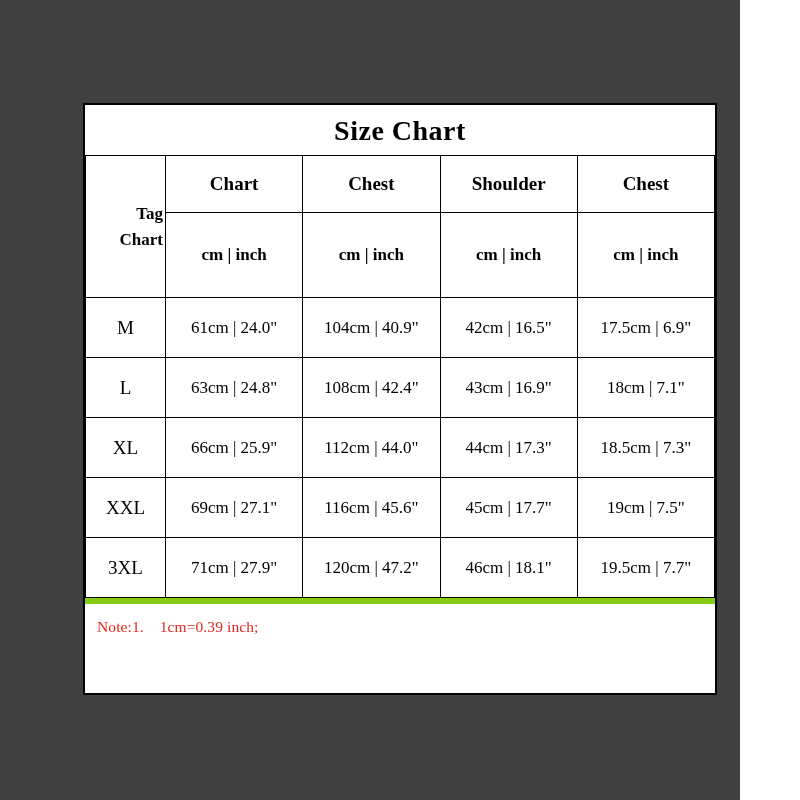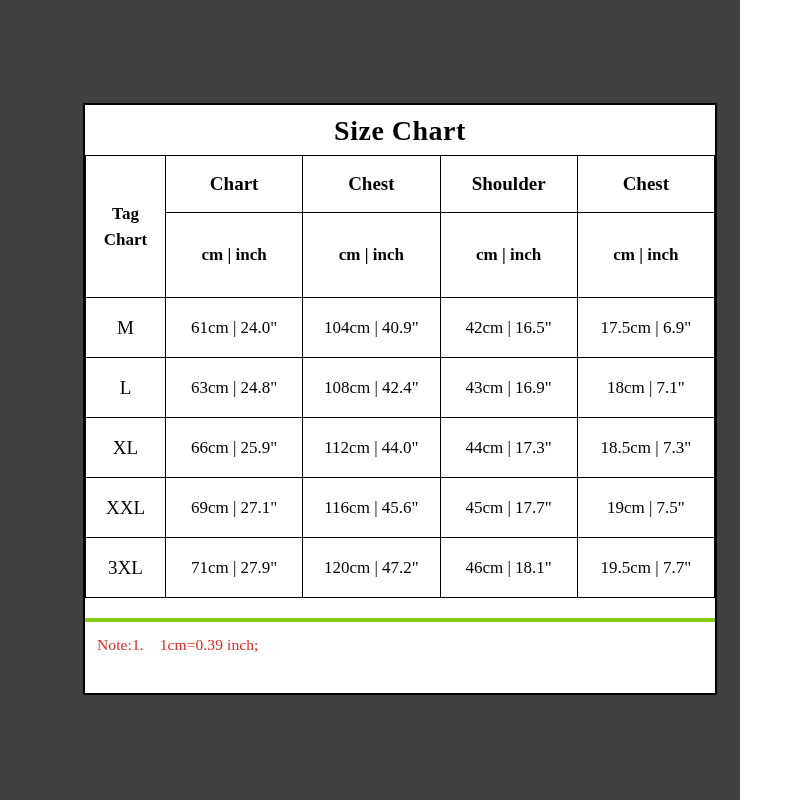--- a/index.html
+++ b/index.html
@@ -59,20 +59,21 @@
   }
   .tag-cell {
     width: 75px;
     font-size: 17px;
     font-weight: bold;
     line-height: 1.5;
     padding: 4px 2px;
   }
   .tag-cell .tag-line {
     display: block;
+    text-align: right;
   }
   .hdr-main {
     font-size: 19px;
     font-weight: bold;
     height: 52px;
     padding: 2px 4px;
   }
   .hdr-sub {
     font-size: 17px;
     font-weight: bold;
@@ -85,23 +86,22 @@
     height: 55px;
   }
   .row-cell {
     font-size: 17px;
     font-weight: normal;
     height: 55px;
     padding: 2px 4px;
   }
   .notes {
     padding: 14px 12px 8px 12px;
-    border-top: 4px solid #84cc16;
+    border-top: 6px solid #84cc16;
     box-sizing: border-box;
-    margin-top: 20px;
   }
   .note-line {
     color: #e8251f;
     font-size: 15.5px;
     font-family: "Liberation Serif", serif;
     margin-bottom: 19px;
     white-space: pre;
     letter-spacing: 0.1px;
   }
   .note-line:last-child {

